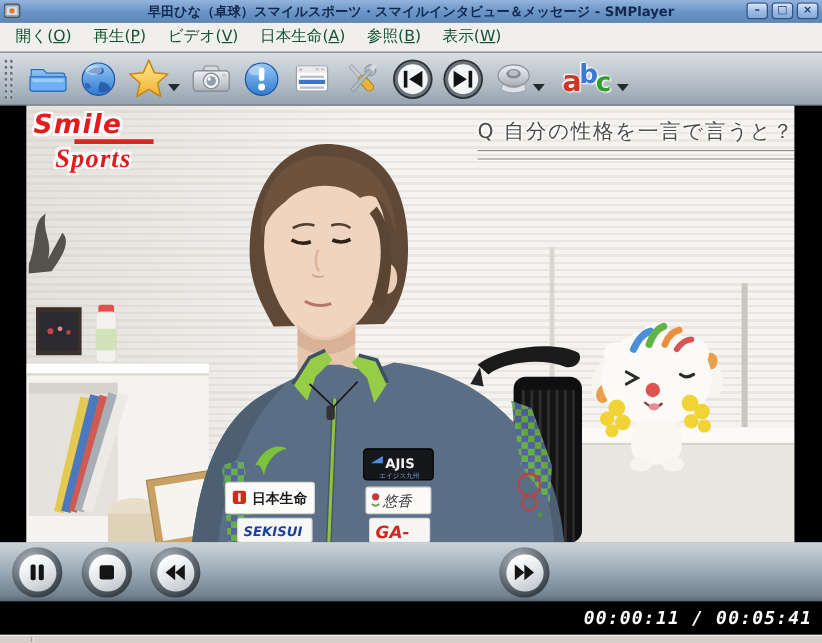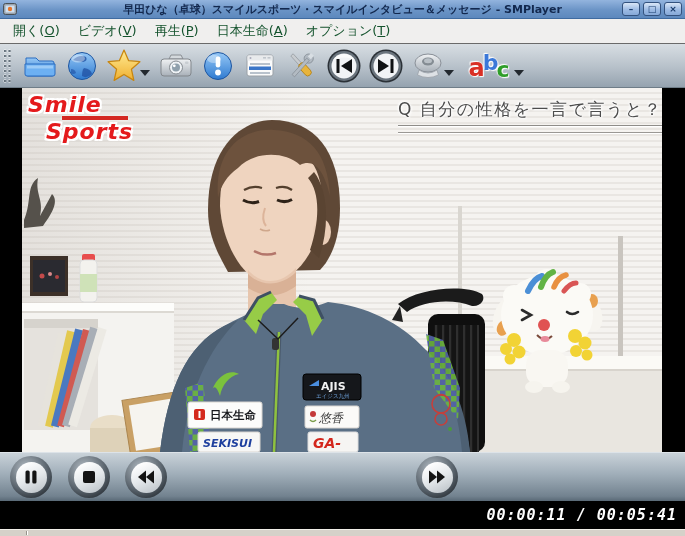--- a/index.html
+++ b/index.html
@@ -48,21 +48,21 @@
   .video{position:absolute;left:22px;top:0;width:640px;height:364px;overflow:hidden;
     background:
       linear-gradient(90deg,rgba(190,184,176,.30),rgba(255,255,255,0) 45%),
       repeating-linear-gradient(180deg,#f5f3f0 0 4px,#e9e6e2 4px 6px);}
   .scene{position:absolute;left:0;top:0;width:640px;height:364px;}
   .logo{position:absolute;left:6px;top:6px;font-style:italic;font-weight:bold;
     color:#e41a1c;font-size:22px;line-height:1.0;letter-spacing:1px;
     text-shadow:0 0 2px #fff,0 0 3px #fff,2px 2px 0 #fff,-2px -2px 0 #fff,2px -2px 0 #fff,-2px 2px 0 #fff;}
   .logo .sub{height:4px;width:66px;background:#d42822;margin:0 0 1px 34px;
     box-shadow:0 0 2px #fff;}
-  .logo .l2{margin-left:18px;display:block;}
+  .logo .l2{margin-left:18px;display:block;font-family:Liberation Serif, serif;}
   .question{position:absolute;right:0;top:10px;width:264px;color:#4c4c4c;
     font-size:17px;letter-spacing:1.5px;white-space:nowrap;
     text-shadow:0 0 2px #fff,0 0 4px #fff,1px 1px 2px #fff,-1px -1px 2px #fff;margin-left:20px;}
   .q-line1{margin-top:4px;border-top:1px solid #8f8d89;box-shadow:0 1px 0 #fff;}
   .q-line2{margin-top:6px;border-top:1px solid #9a9894;box-shadow:0 1px 0 #fff;}
 
   
   .controlbar{position:absolute;top:452px;left:0;right:0;height:49px;
     background:linear-gradient(#c9d2d9,#9fadb8 45%,#72828f 90%,#596976);
     border-top:1px solid #dde3e8;box-sizing:border-box;}
@@ -115,24 +115,25 @@
     <div class="tb-title">早田ひな（卓球）スマイルスポーツ・スマイルインタビュー＆メッセージ - SMPlayer</div>
     <div class="win-btns">
       <div class="win-btn">–</div>
       <div class="win-btn">□</div>
       <div class="win-btn">×</div>
     </div>
   </div>
 
   <div class="menubar">
     <div class="menu-item"><span>開く(</span><span class="mn">O</span><span>)</span></div>
+    <div class="menu-item"><span>再生(</span><span class="mn">P</span><span>)</span></div>
     <div class="menu-item"><span>ビデオ(</span><span class="mn">V</span><span>)</span></div>
-    <div class="menu-item"><span>再生(</span><span class="mn">P</span><span>)</span></div>
     <div class="menu-item"><span>日本生命(</span><span class="mn">A</span><span>)</span></div>
-    <div class="menu-item"><span>オプション(</span><span class="mn">T</span><span>)</span></div>
+    <div class="menu-item"><span>参照(</span><span class="mn">B</span><span>)</span></div>
+    <div class="menu-item"><span>表示(</span><span class="mn">W</span><span>)</span></div>
   </div>
 
   <div class="toolbar">
     <div class="tb-handle"></div>
 
     <div class="tb-btn">
       <svg width="34" height="34" viewBox="0 0 34 34">
         <path d="M3,9 h10 l3,3 h13 a2,2 0 0 1 2,2 v11 a2,2 0 0 1 -2,2 h-24 a2,2 0 0 1 -2,-2 Z" fill="url(#gBlue)" stroke="#2a6cc0"></path>
         <path d="M2,15 h30 v10 a2,2 0 0 1 -2,2 h-26 a2,2 0 0 1 -2,-2 Z" fill="#6db0f2" stroke="#2a6cc0"></path>
         <rect x="4" y="16.5" width="26" height="3" fill="#a8d2f8" opacity="0.8"></rect>

